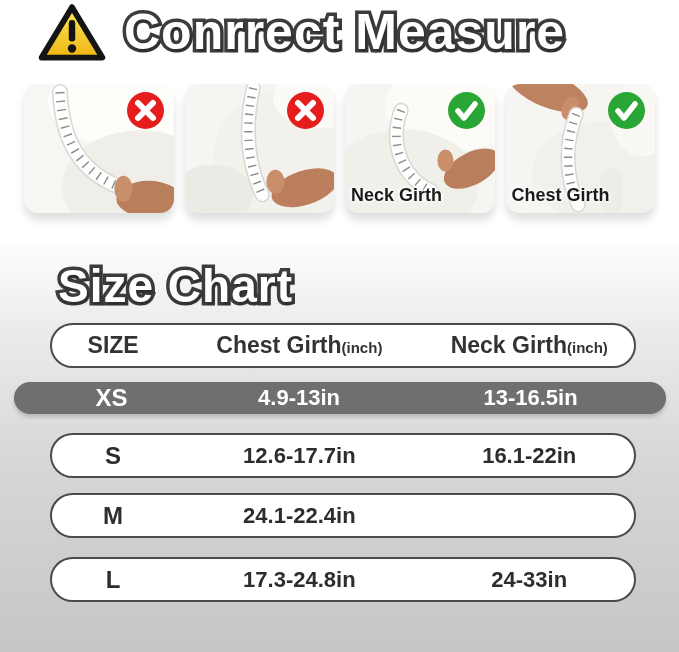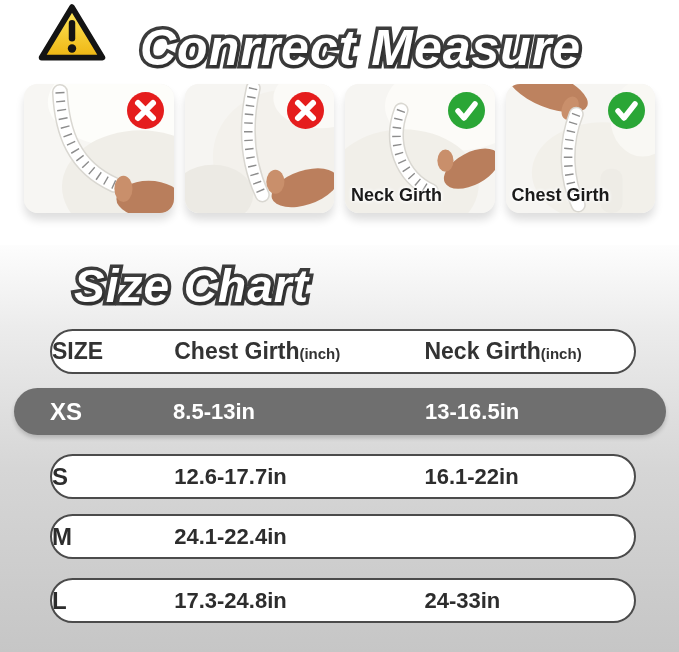--- a/index.html
+++ b/index.html
@@ -4,22 +4,21 @@
 <style>
   html,body{margin:0;padding:0;background:#fff;}
   .canvas{
     position:relative;width:679px;height:652px;overflow:hidden;
     background:#ffffff;
     font-family:"Liberation Sans","DejaVu Sans",sans-serif;
   }
 
   
   .bubble{
-    margin:16px;
-    font-style:italic;
+    margin:0;
     font-weight:bold;
     color:#ffffff;
     -webkit-text-stroke:7px var(--outline-dark,#3c3c3c);
     paint-order:stroke fill;
     letter-spacing:1px;
     text-shadow:2px 3px 2px rgba(0,0,0,0.22);
     white-space:nowrap;
   }
 
   
@@ -47,27 +46,27 @@
     background:linear-gradient(#fdfdfd 0%,#ececec 20%,#d6d6d6 55%,#c6c6c6 100%);
   }
   .size-title{display:block;padding:14px 15px 0 58px;font-size:46px;line-height:54px;}
 
   .row{
     box-sizing:border-box;
     margin:0 43px 0 50px;height:45px;
     border-radius:23px;background:#ffffff;
     border:2px solid #4b4b4b;
     display:grid;grid-template-columns:21% 43% 36%;
-    align-items:center;
+    align-items:center;text-align:center;
     font-weight:bold;color:#2d2d2d;font-size:22px;
   }
   .row.header{margin-top:10px;font-size:23px;color:#333;}
   .row.header .unit{font-size:15px;}
   .row.highlight{
-    margin:14px 13px 4px 14px;height:47px;border:none;
+    margin:14px 13px 4px 14px;height:32px;border:none;
     background:var(--highlight-gray,#6f6f6f);color:#ffffff;
     padding-left:36px;padding-right:30px;border-radius:24px;
     box-shadow:0 3px 4px rgba(0,0,0,0.18);
   }
   .row.r-s{margin-top:19px;}
   .row.r-m{margin-top:15px;}
   .row.r-l{margin-top:19px;}
   .size-cell{font-size:24px;}
 </style>
 </head>
@@ -170,21 +169,21 @@
     <h2 class="bubble size-title">Size Chart</h2>
 
     <div class="row header">
       <span><span>SIZE</span><span class="unit"></span></span>
       <span><span>Chest Girth</span><span class="unit">(inch)</span></span>
       <span><span>Neck Girth</span><span class="unit">(inch)</span></span>
     </div>
 
     <div class="row highlight">
       <span class="size-cell">XS</span>
-      <span>8.5-13in</span>
+      <span>4.9-13in</span>
       <span>13-16.5in</span>
     </div>
 
     <div class="row r-s">
       <span class="size-cell">S</span>
       <span>12.6-17.7in</span>
       <span>16.1-22in</span>
     </div>
 
     <div class="row r-m">

